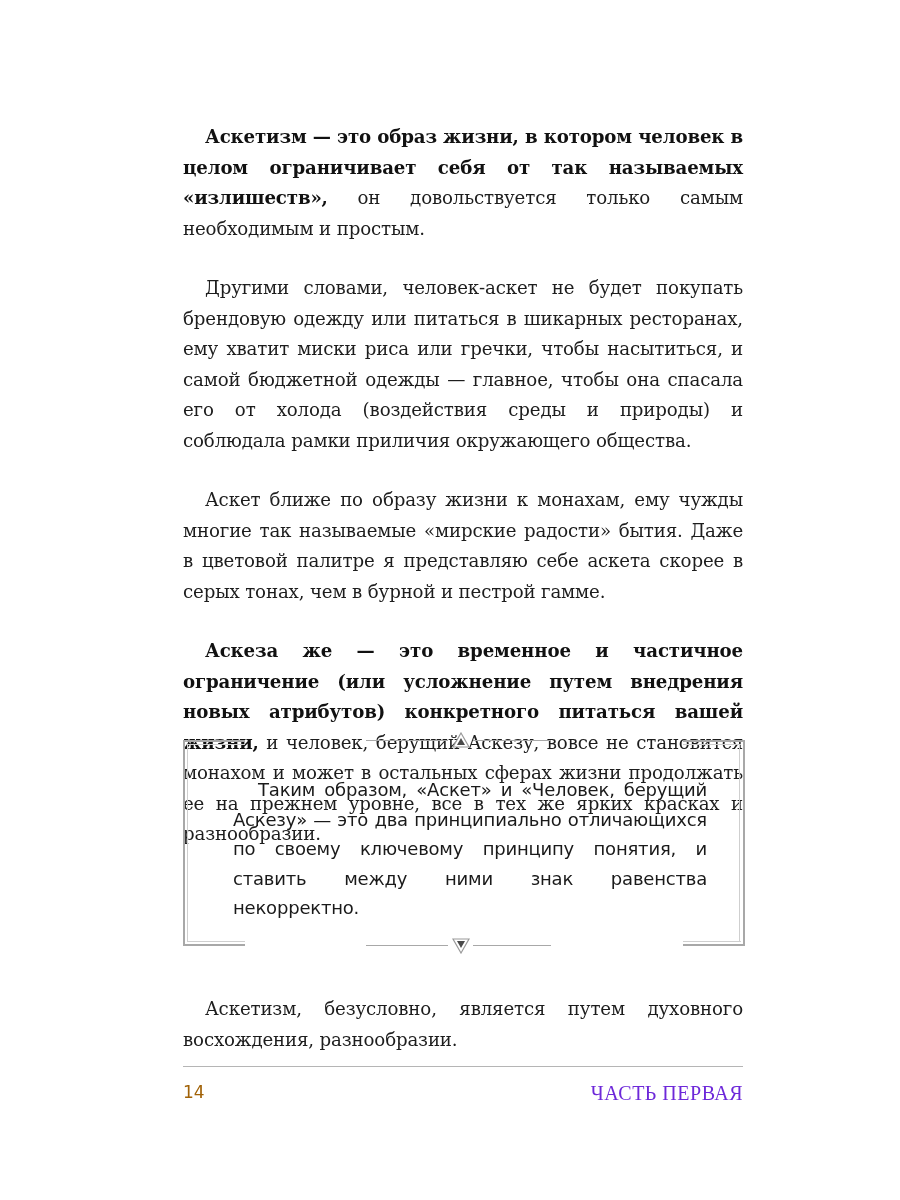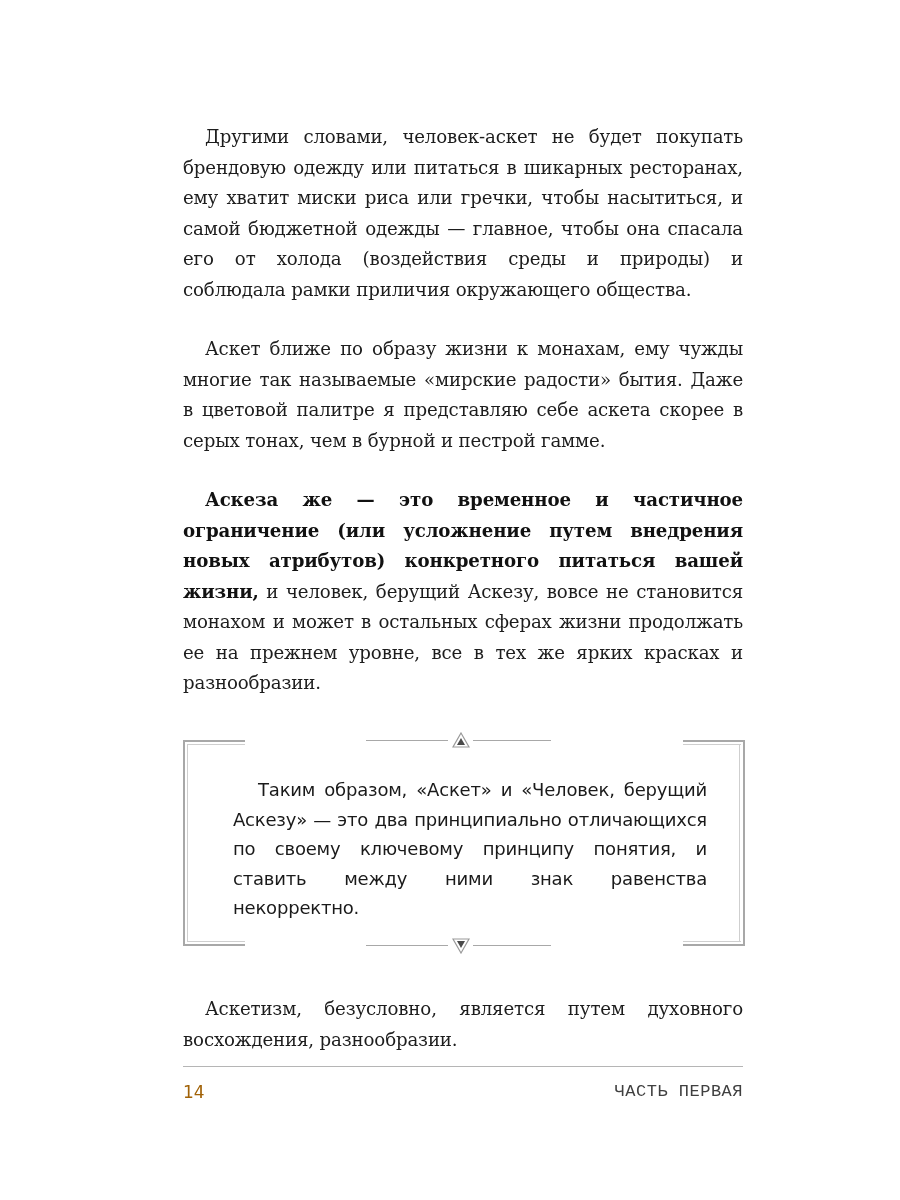--- a/index.html
+++ b/index.html
@@ -19,27 +19,28 @@
   .frame-line.soft { background: #cfcfcf; }
   .callout-text {
     position: absolute; left: 50px; right: 38px; top: 35px;
     font-family: "DejaVu Sans", "Liberation Sans", sans-serif;
     font-size: 18px; line-height: 29.5px; text-align: justify; text-indent: 25px;
     color: #1a1a1a; letter-spacing: -0.2px;
   }
   .ornament { position: absolute; width: 18px; height: 16px; }
   .footer-rule { position: absolute; left: 183px; top: 1066px; width: 560px; height: 1px; background: #b5b5b5; }
   .footer-num { position: absolute; left: 183px; top: 1082px; font-family: "DejaVu Sans", "Liberation Sans", sans-serif; font-size: 17px; color: #a16207; }
-  .footer-part { position: absolute; right: 157px; top: 1082px; font-family: Liberation Mono, monospace; font-size: 17px; letter-spacing: 0.5px; color: #404040; }
+  .footer-part { position: absolute; right: 157px; top: 1082px; font-family: Liberation Serif, serif; font-size: 20px; letter-spacing: 0.5px; color: #6d28d9; }
   .last-para { position: absolute; left: 183px; top: 994px; width: 560px; }
 </style>
 </head>
 <body>
 
 <div class="page">
+  <p class="para"><b>Аскетизм — это образ жизни, в котором человек в целом ограничивает себя от так называемых «излишеств»,</b><span> он довольствуется только самым необходимым и простым.</span></p>
   <p class="para"><span>Другими словами, человек-аскет не будет покупать брендовую одежду или питаться в шикарных ресторанах, ему хватит миски риса или гречки, чтобы насытиться, и самой бюджетной одежды — главное, чтобы она спасала его от холода (воздействия среды и природы) и соблюдала рамки приличия окружающего общества.</span></p>
   <p class="para"><span>Аскет ближе по образу жизни к монахам, ему чужды многие так называемые «мирские радости» бытия. Даже в цветовой палитре я представляю себе аскета скорее в серых тонах, чем в бурной и пестрой гамме.</span></p>
   <p class="para"><b>Аскеза же — это временное и частичное ограничение (или усложнение путем внедрения новых атрибутов) конкретного питаться вашей жизни,</b><span> и человек, берущий Аскезу, вовсе не становится монахом и может в остальных сферах жизни продолжать ее на прежнем уровне, все в тех же ярких красках и разнообразии.</span></p>
 </div>
 
 <div class="callout">
 
   <div class="frame-line" style="left:0;top:0;width:62px;height:2px;"></div>
   <div class="frame-line soft" style="left:4px;top:4px;width:58px;height:1px;"></div>
   <div class="frame-line" style="left:183px;top:0;width:82px;height:1px;"></div>

